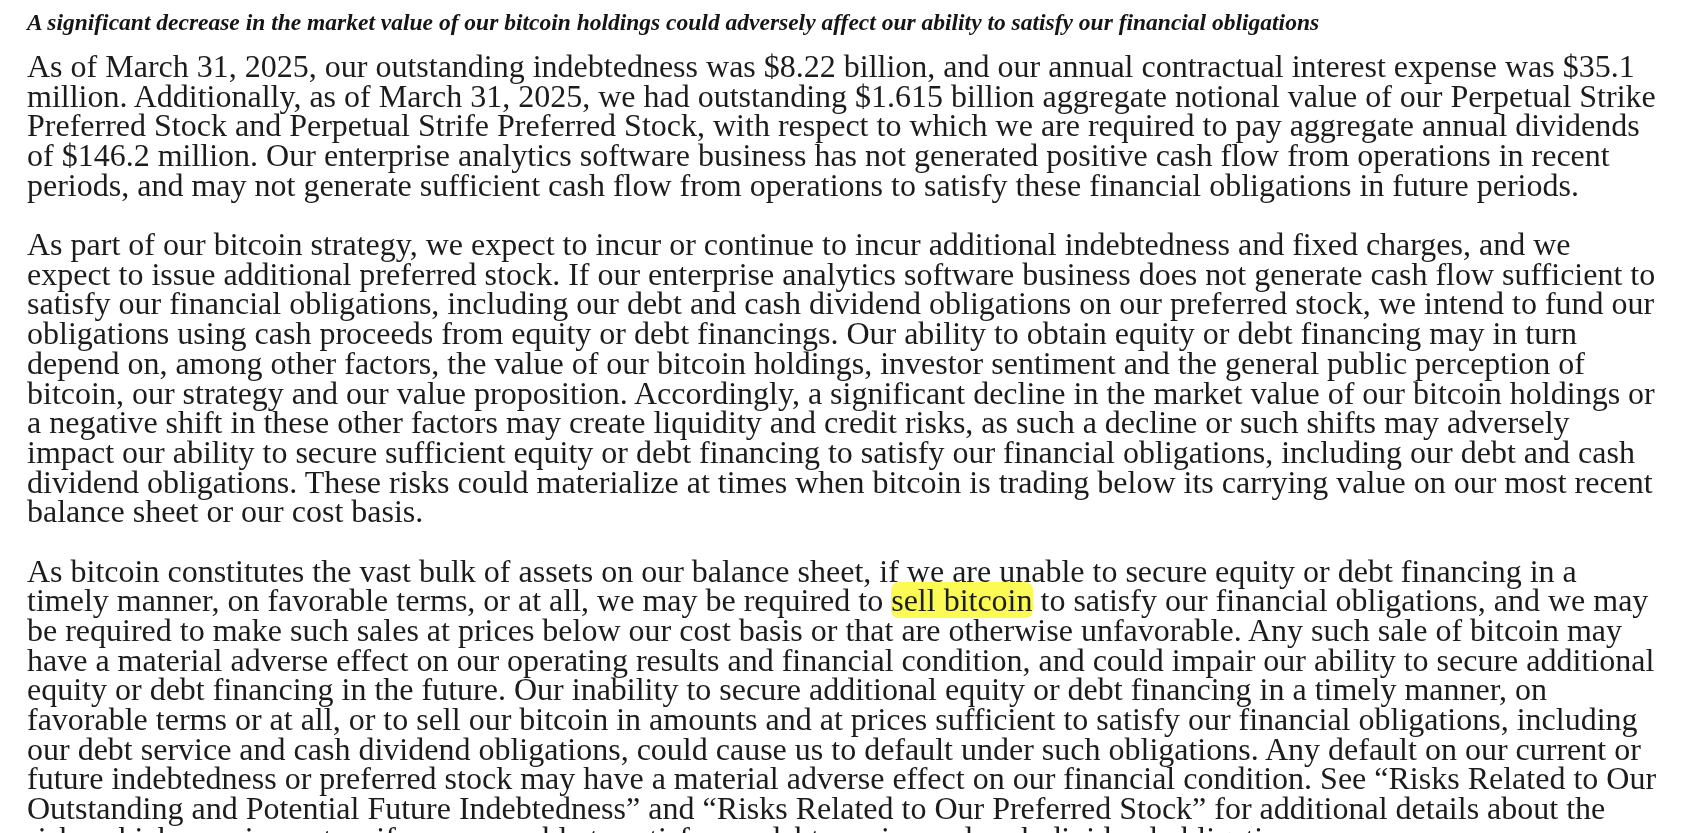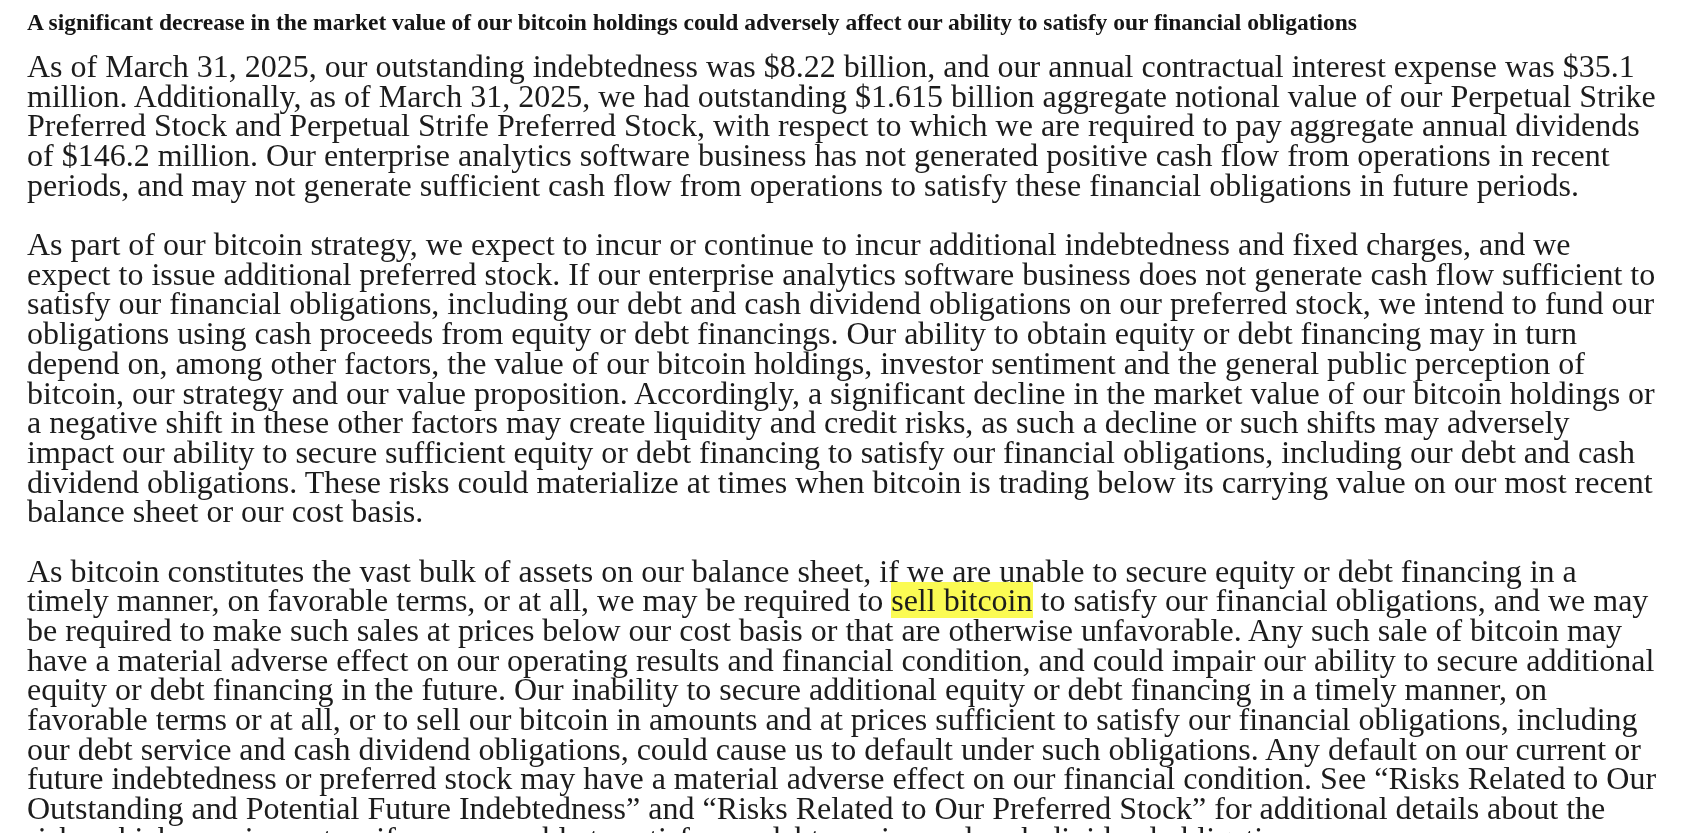--- a/index.html
+++ b/index.html
@@ -19,35 +19,37 @@
     padding: 7px 24px 0 27px;
     background: #ffffff;
     color: #1c1c1c;
     font-family: "Liberation Serif", "DejaVu Serif", serif;
   }
   .doc-heading {
     margin: 0 0 15px 0;
     font-size: 23.5px;
     line-height: 30px;
     font-weight: bold;
+    font-style: italic;
     color: #151515;
   }
   .doc-paragraph {
     margin: 29.5px 0 0 0;
     font-size: 32px;
     line-height: 29.7px;
     text-align: left;
     color: #1c1c1c;
   }
   .doc-paragraph.first {
     margin-top: 0;
   }
   .hl {
     
     background-color: #fbfb53;
+    border-radius: 8px;
   }
 </style>
 </head>
 <body>
 
 <div class="page">
 
   <h1 class="doc-heading">A significant decrease in the market value of our bitcoin holdings could adversely affect our ability to satisfy our financial obligations</h1>
 
   <p class="doc-paragraph first">As of March 31, 2025, our outstanding indebtedness was $8.22 billion, and our annual contractual interest expense was $35.1 million. Additionally, as of March 31, 2025, we had outstanding $1.615 billion aggregate notional value of our Perpetual Strike Preferred Stock and Perpetual Strife Preferred Stock, with respect to which we are required to pay aggregate annual dividends of $146.2 million. Our enterprise analytics software business has not generated positive cash flow from operations in recent periods, and may not generate sufficient cash flow from operations to satisfy these financial obligations in future periods.</p>

